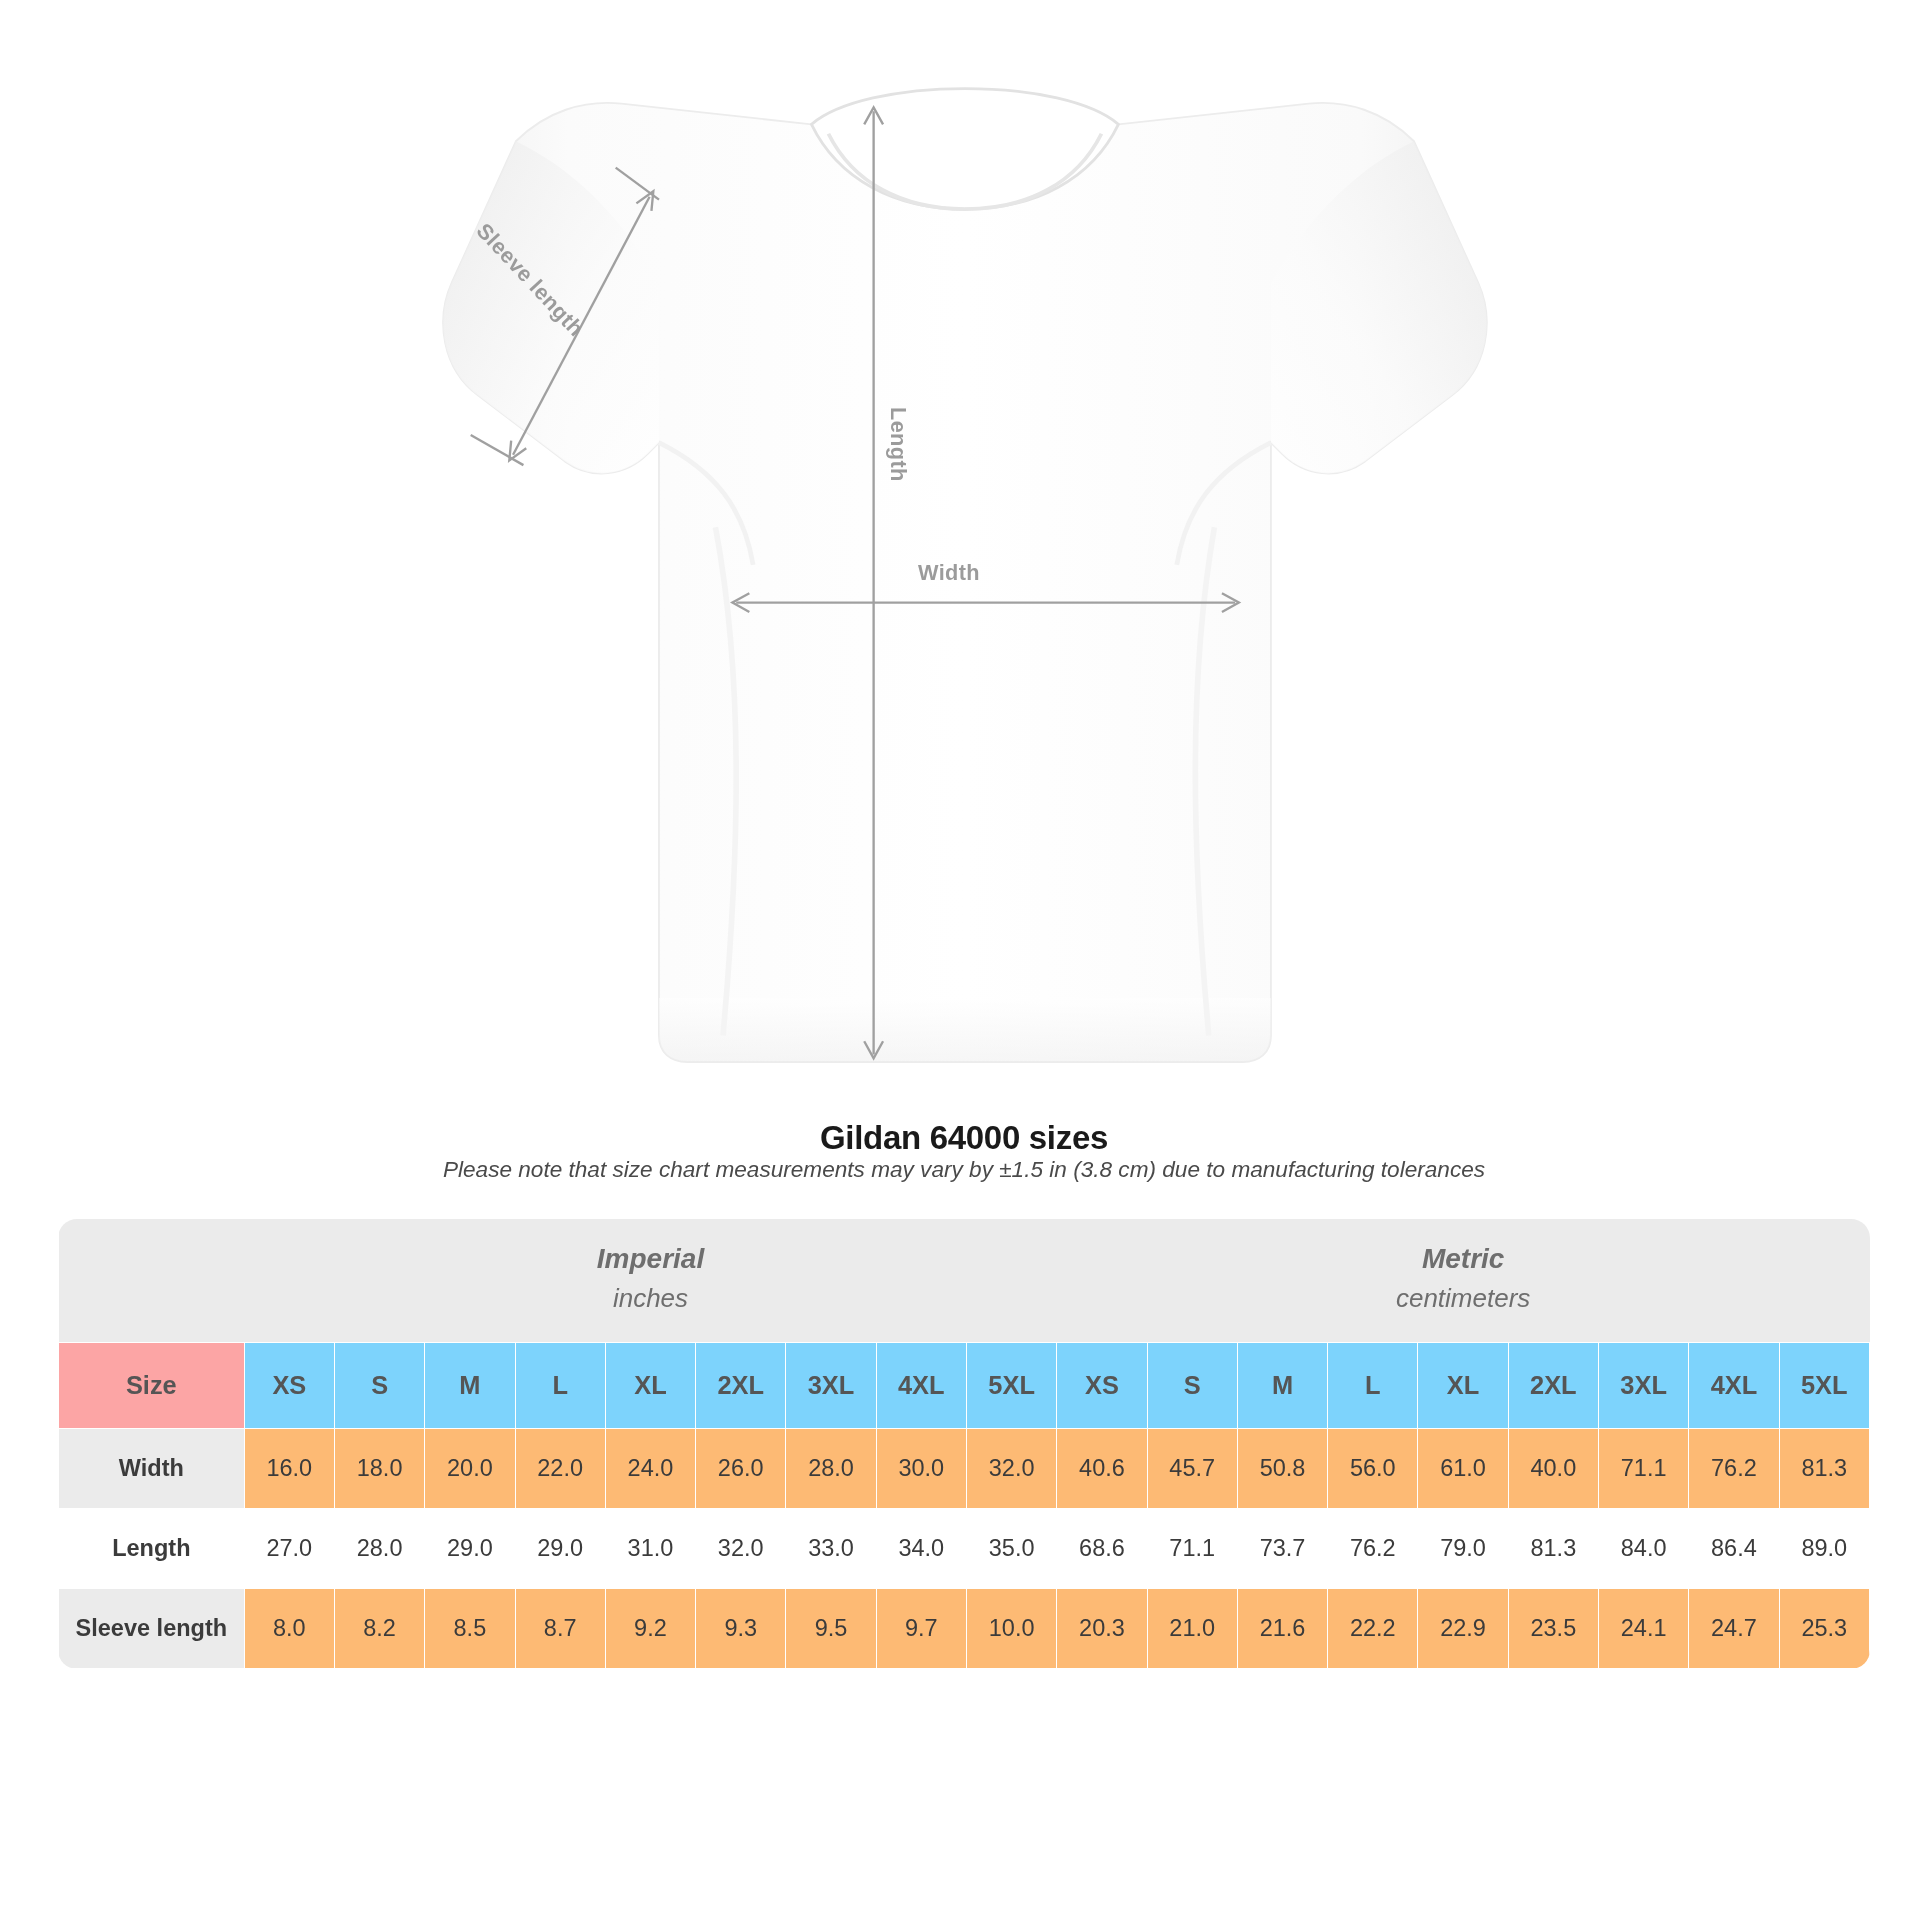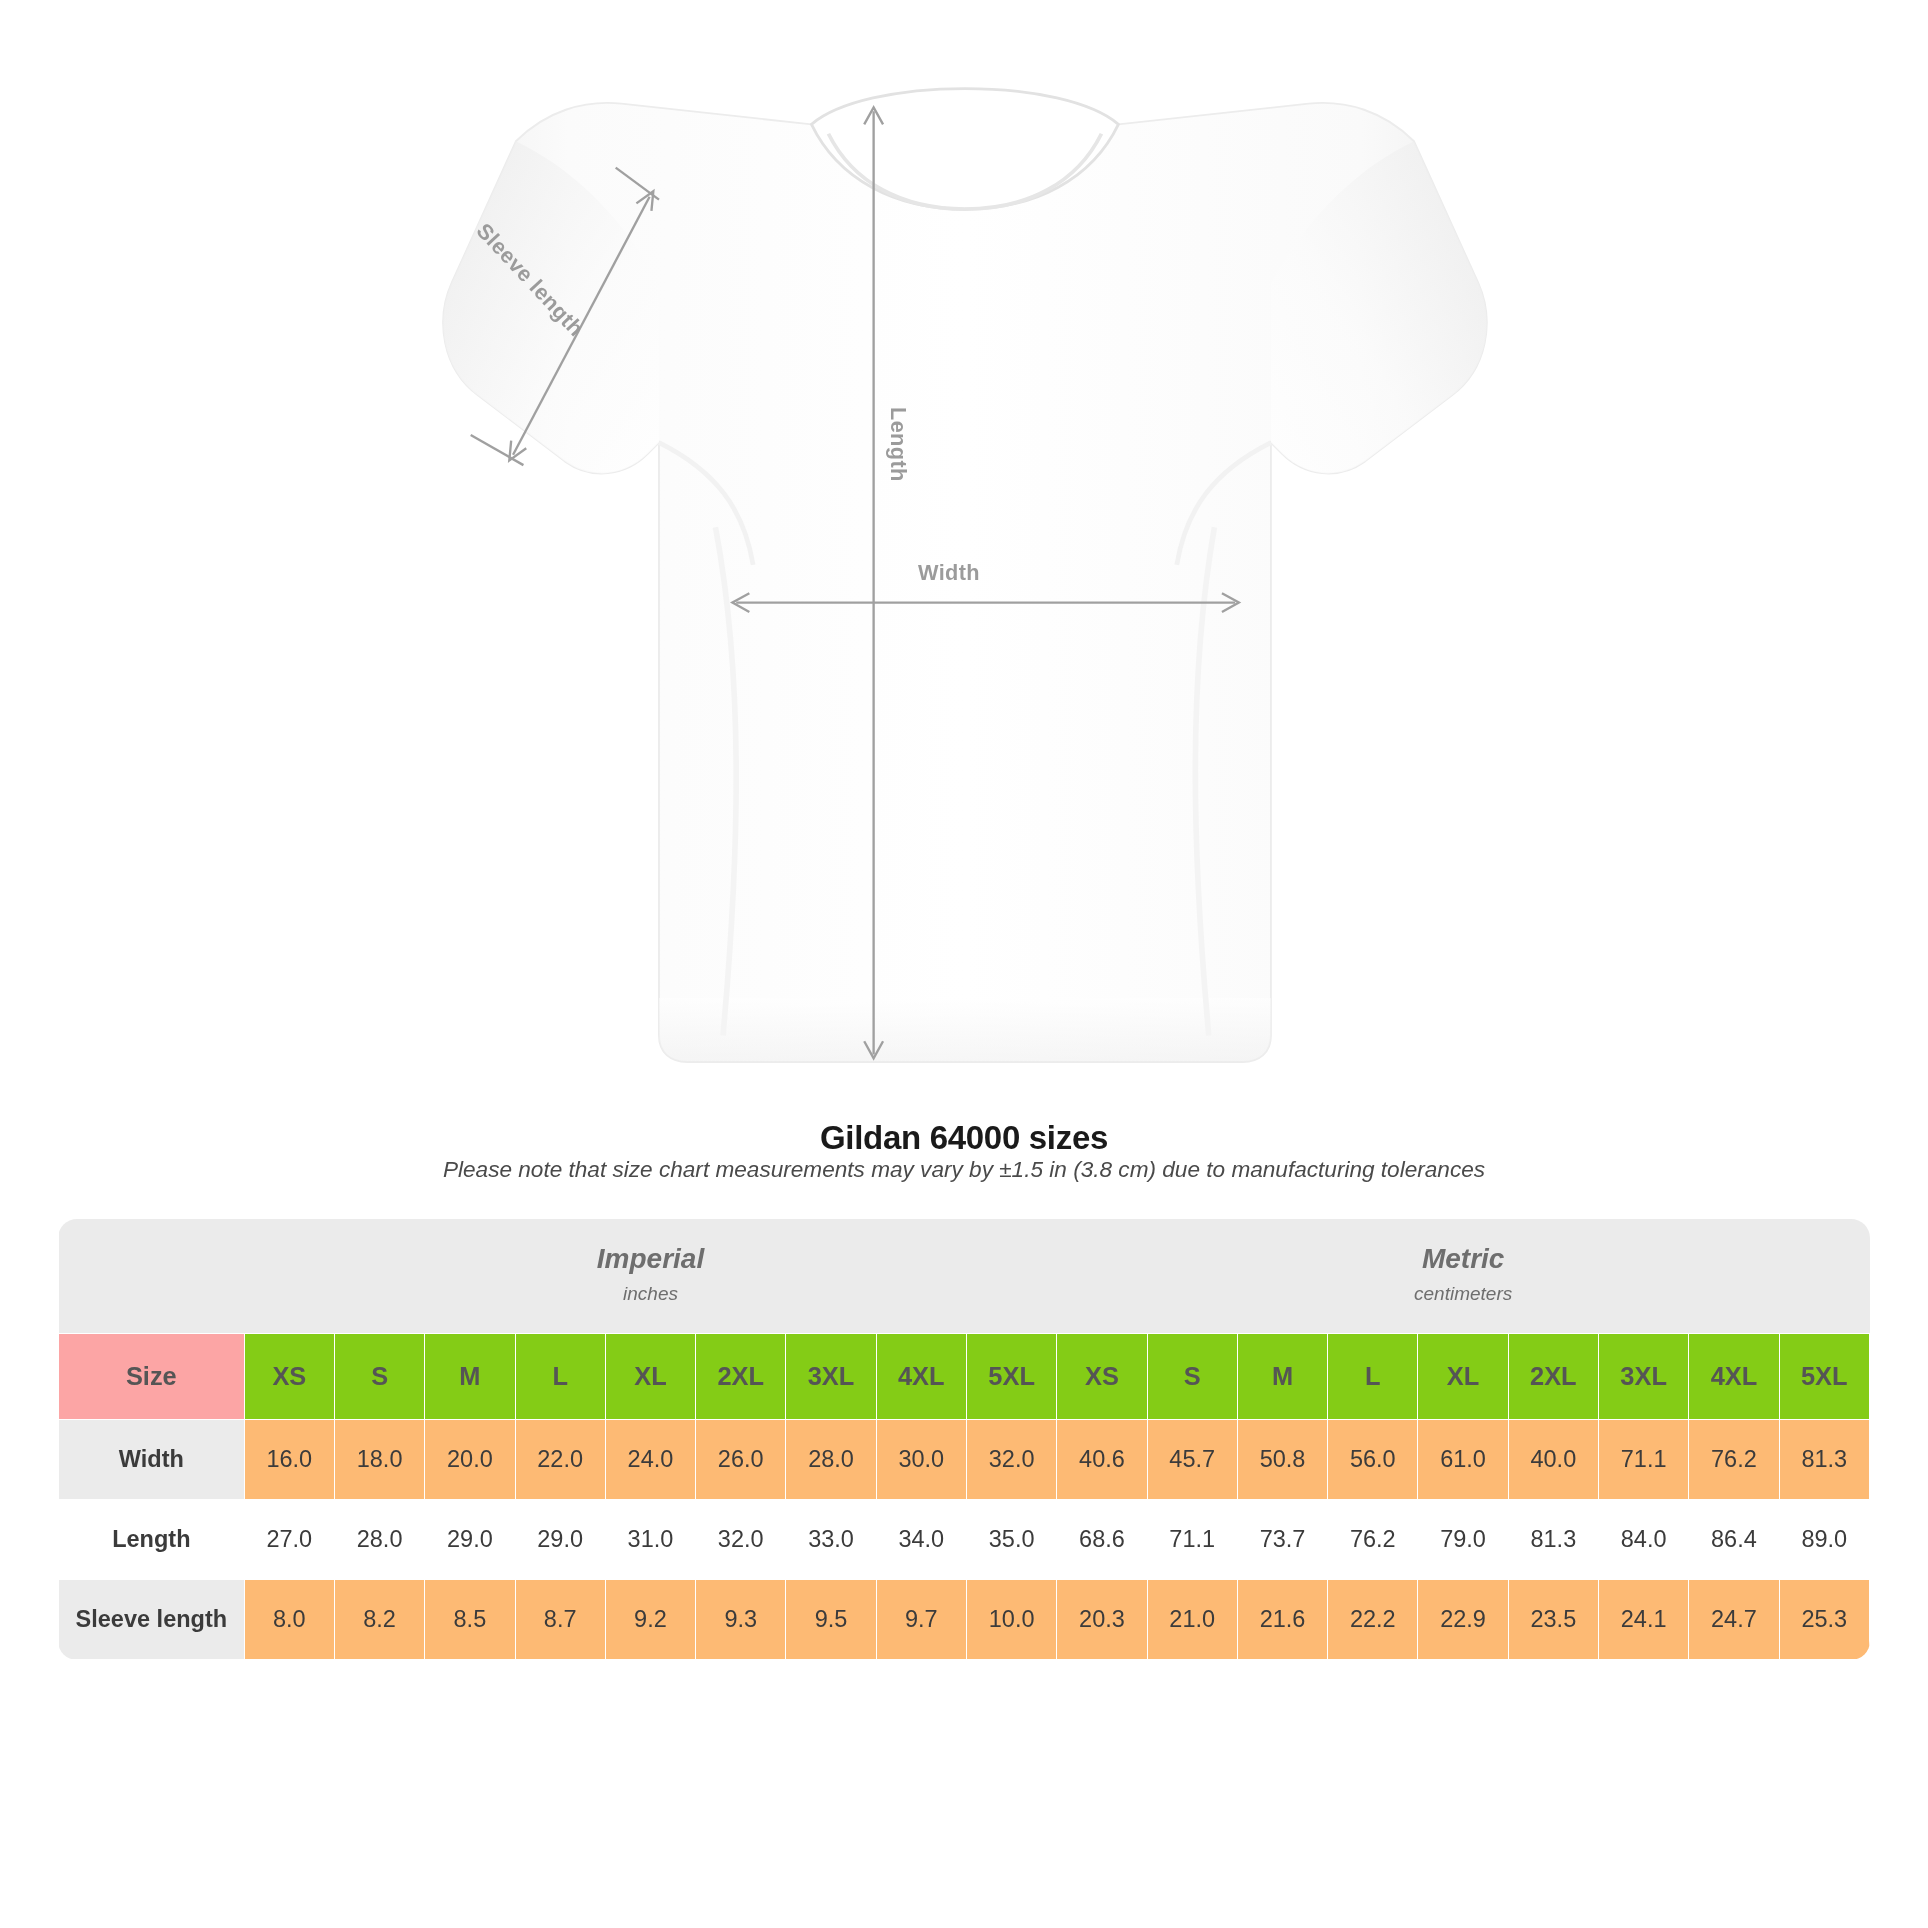--- a/index.html
+++ b/index.html
@@ -93,29 +93,29 @@
     border: none;
     padding: 24.5px 0 28px 0;
   }
   .unit-name {
     font-size: 28px;
     font-style: italic;
     font-weight: bold;
     color: #6e6e6e;
   }
   .unit-sub {
-    font-size: 19px;
+    font-size: 26px;
     font-style: italic;
     color: #6e6e6e;
     margin-top: 7.5px;
   }
 
   
   tr.size-row td {
-    background: #84cc16;
+    background: #7dd3fc;
     padding: 28px 0;
     font-weight: bold;
     font-size: 25.4px;
     color: #555555;
   }
   tr.size-row td.rowhead {
     background: #fca5a5;
   }
 
   

